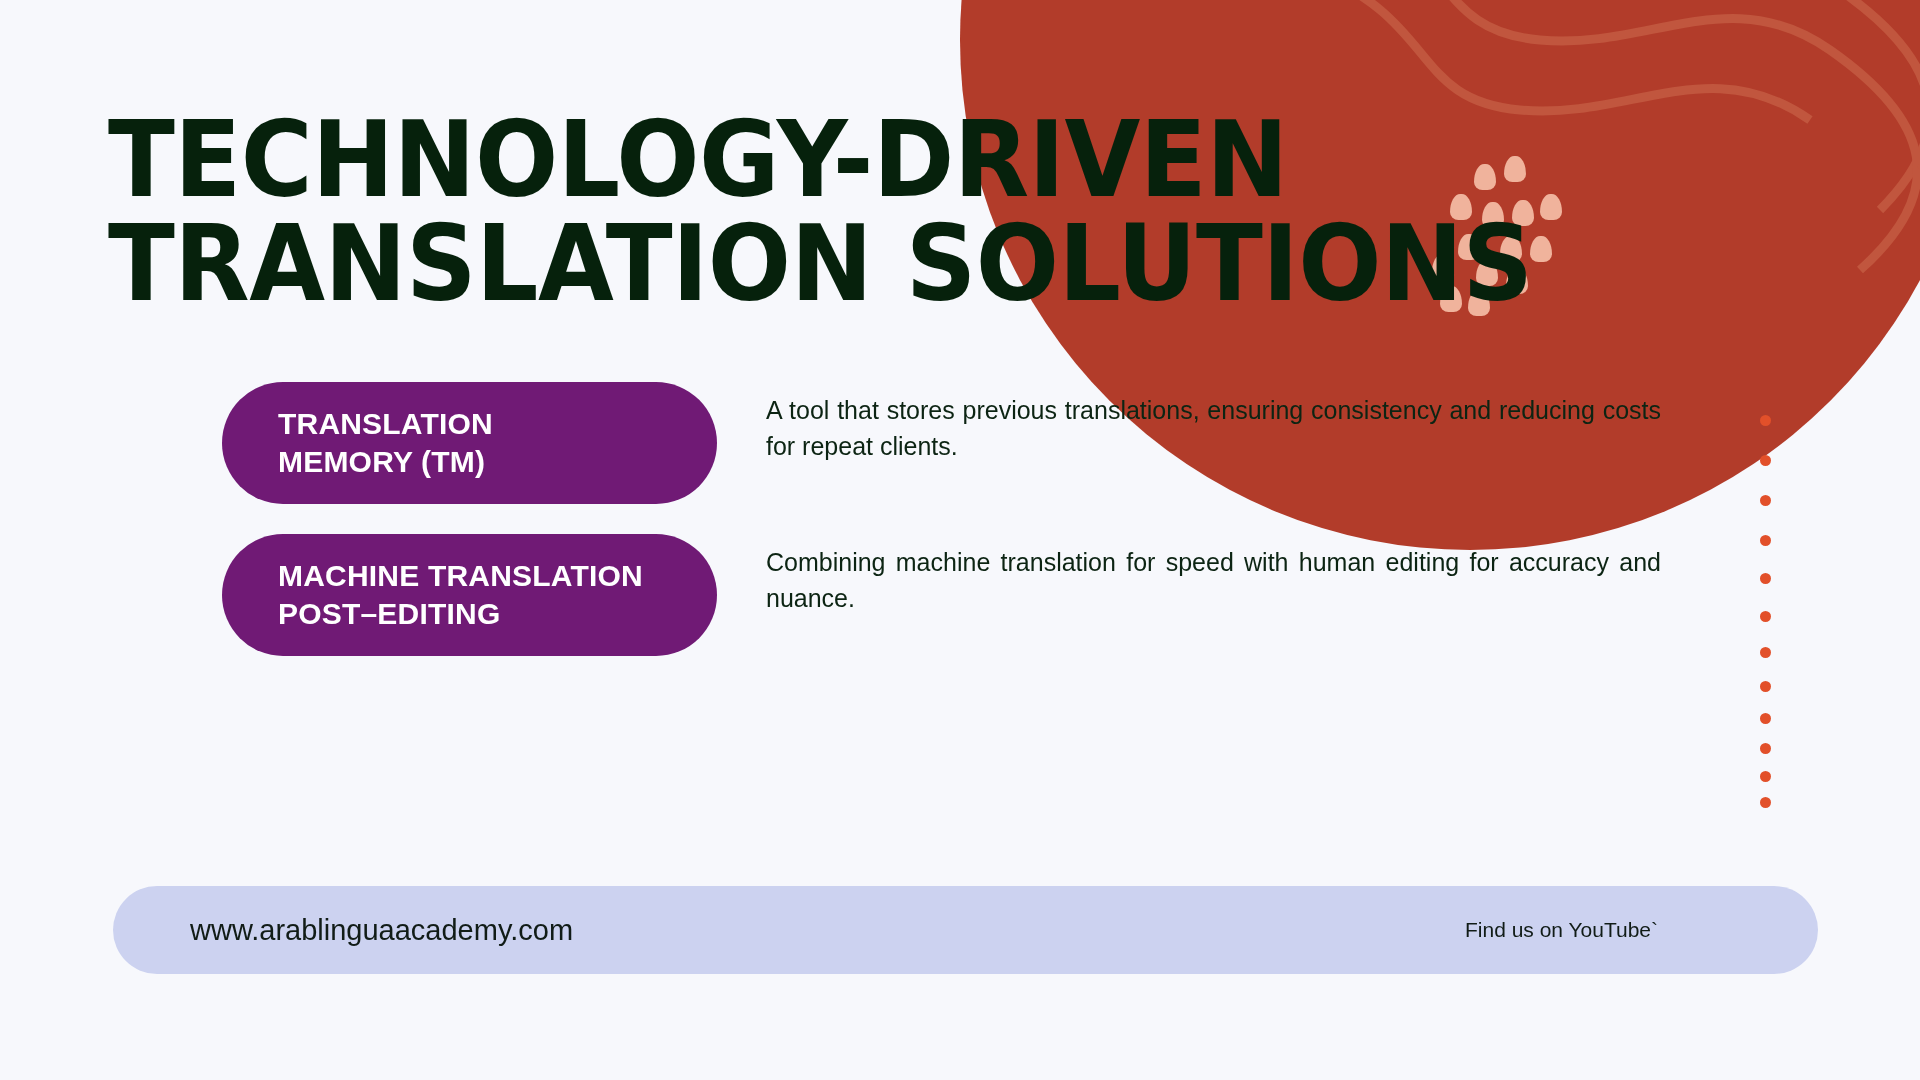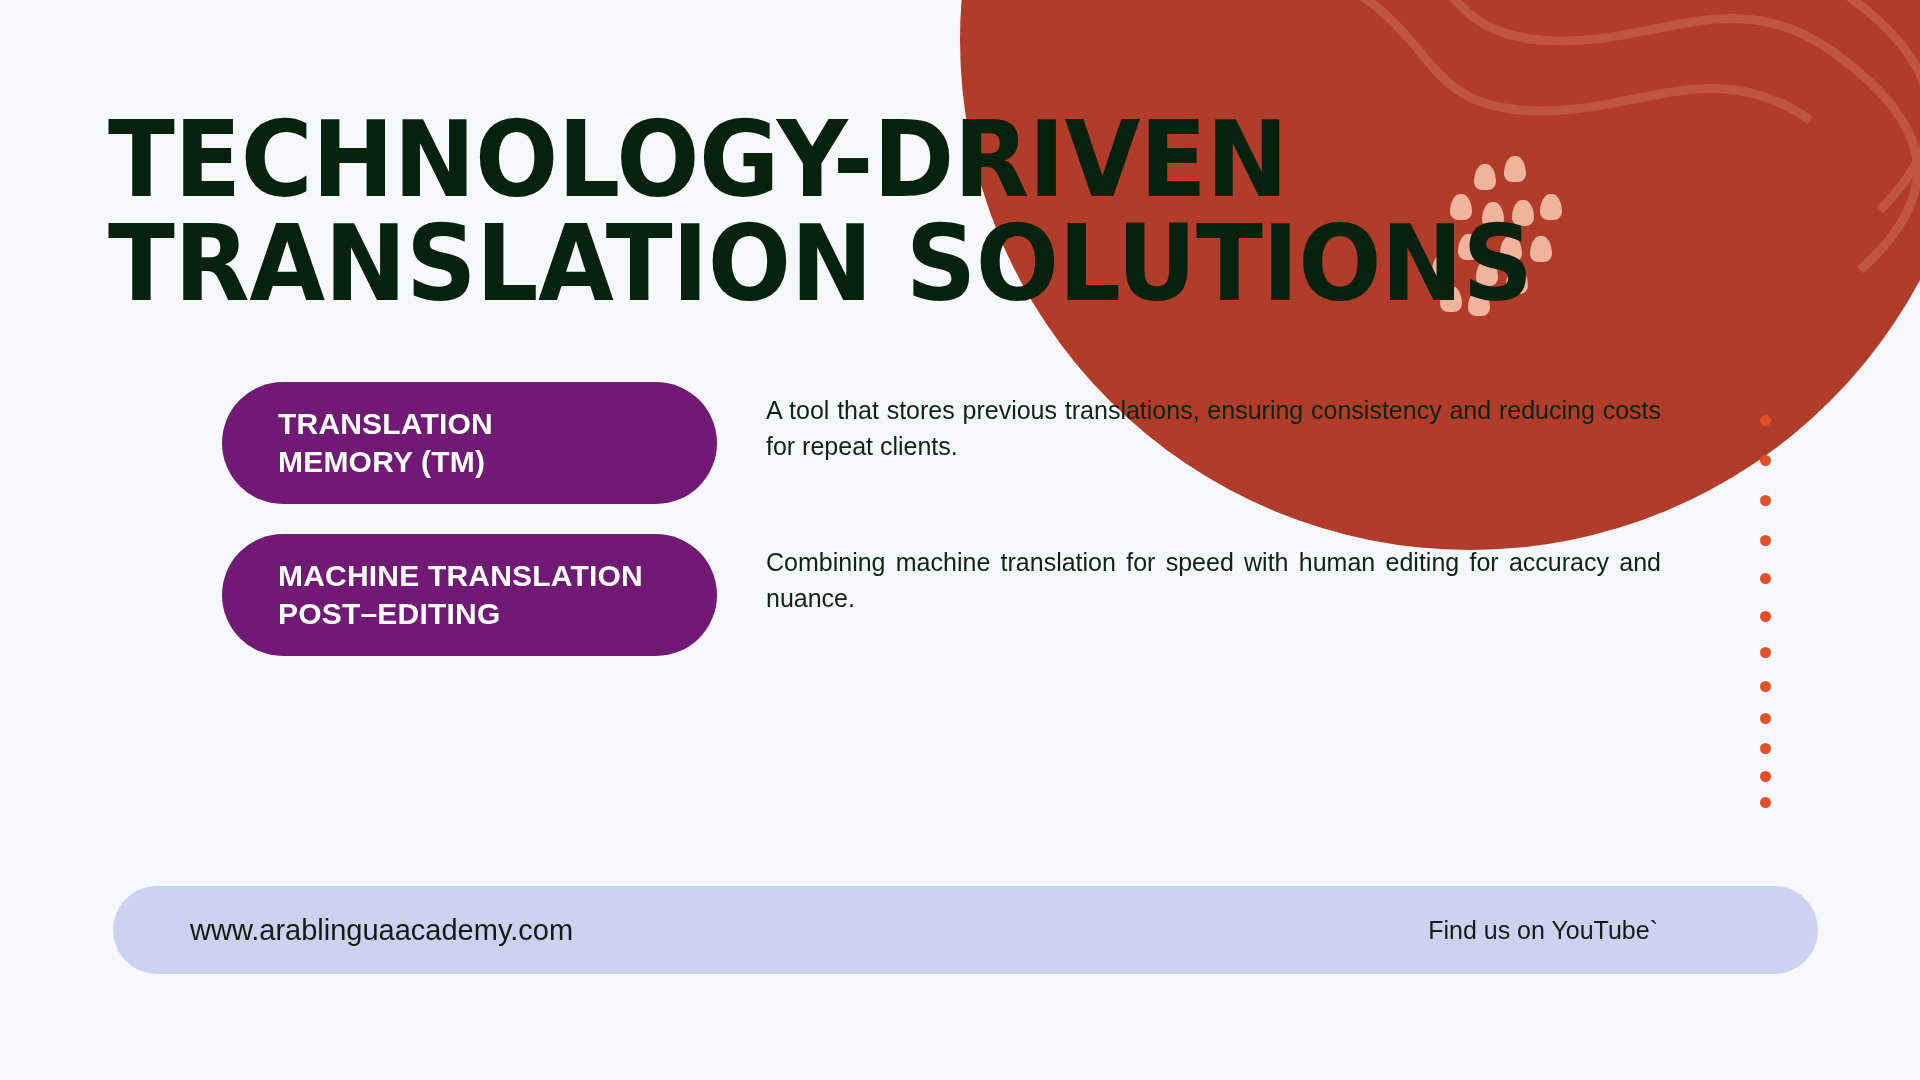--- a/index.html
+++ b/index.html
@@ -99,21 +99,21 @@
     background:#ccd2f0;
     border-radius:44px;
     display:flex; align-items:center;
   }
   .footer-url{
     position:absolute; left:52px;
     color:#111c17; font-size:29px;margin-left:25px;
   }
   .footer-cta{
     position:absolute; right:160px;
-    color:#111c17; font-size:25px;
+    color:#111c17; font-size:21px;
   }
 </style>
 </head>
 <body>
 
 <div class="deco-circle">
   <svg width="700" height="700" viewBox="0 0 700 700">
     <g fill="none" stroke="#c1563e" stroke-width="9">
       <path d="M40 10 C 160 60, 120 140, 230 150 S 420 90, 520 160 S 640 300, 560 380"></path>
       <path d="M10 70 C 140 120, 110 200, 220 210 S 410 150, 510 220 S 630 360, 540 440"></path>

